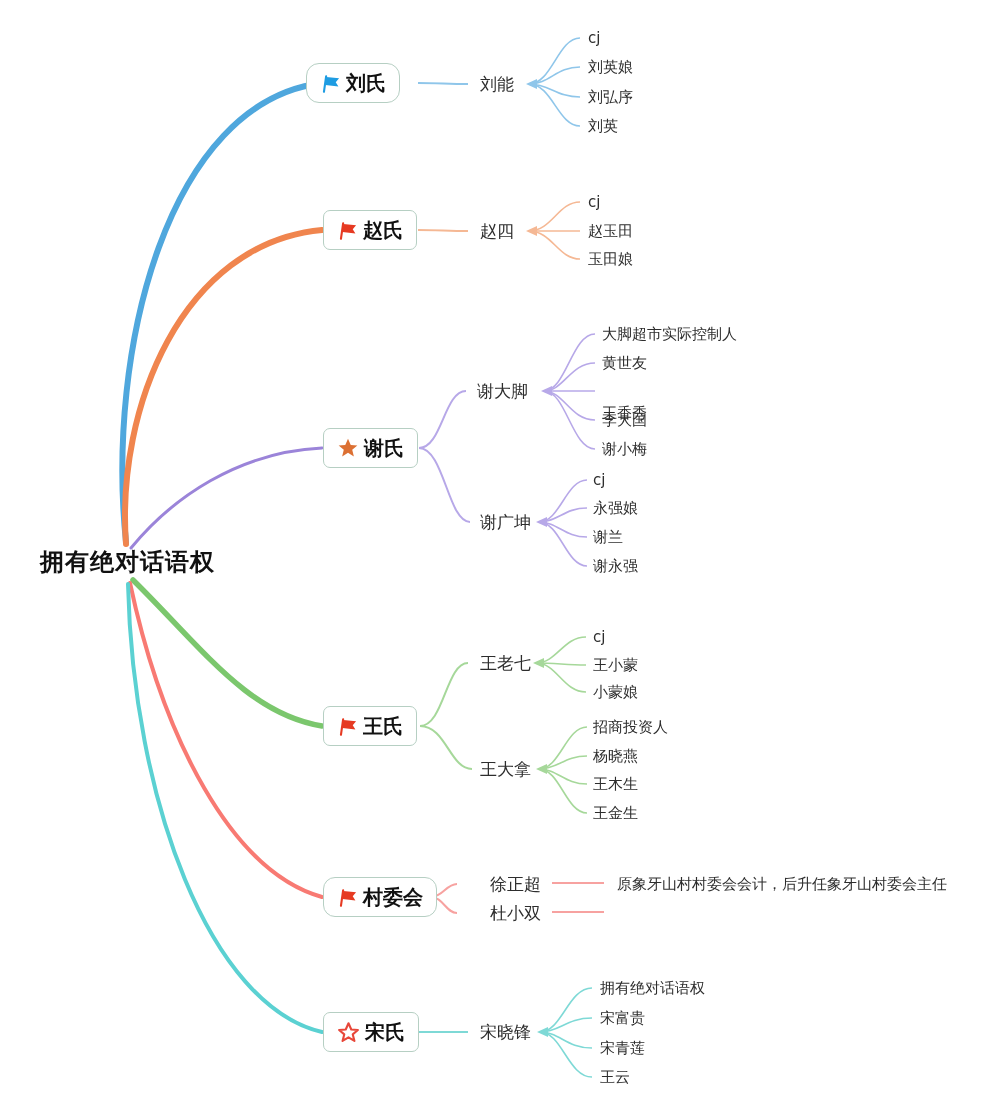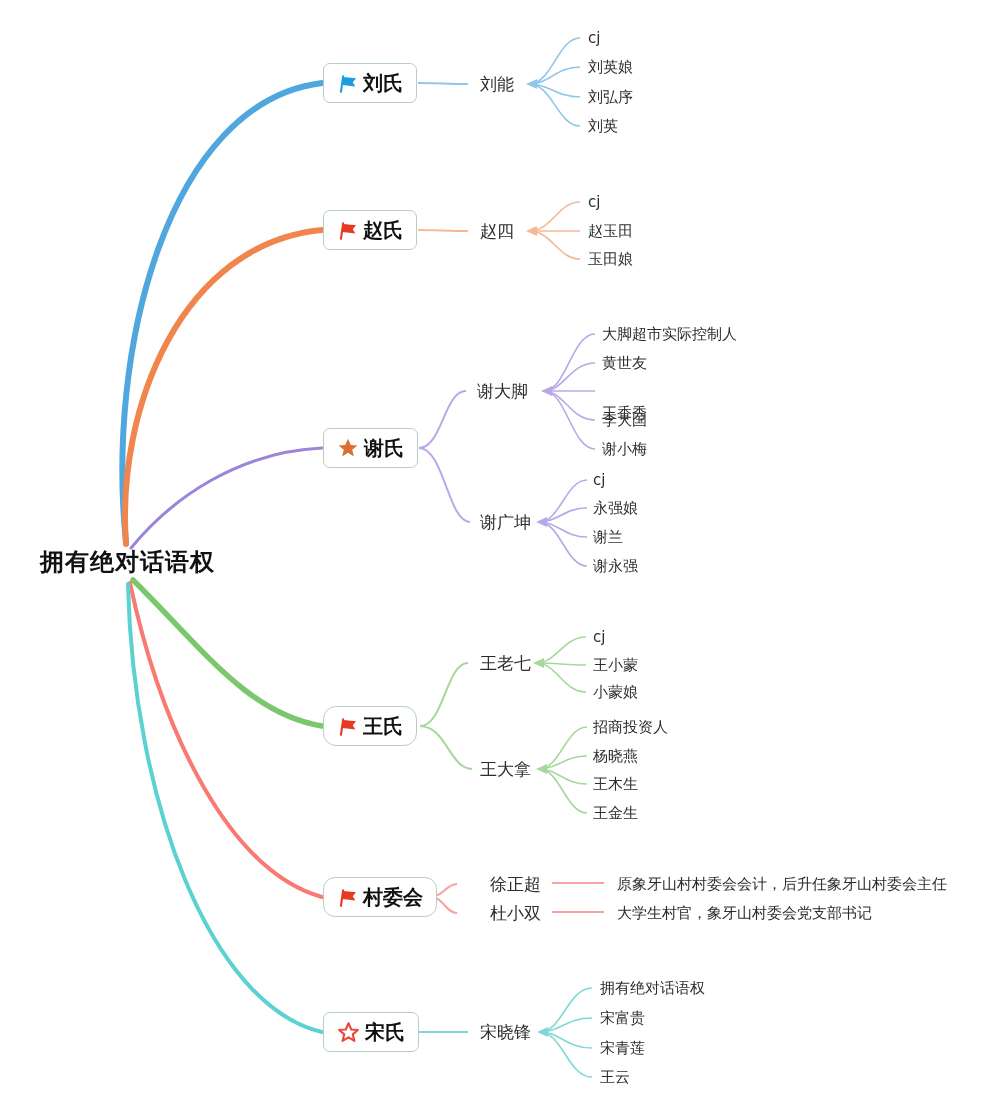--- a/index.html
+++ b/index.html
@@ -108,21 +108,21 @@
       <polygon points="541,391 552,386 552,396" fill="#b7a8e8"></polygon>
       <polygon points="536,522 547,517 547,527" fill="#b7a8e8"></polygon>
       <polygon points="533,663 544,658 544,668" fill="#a6d89a"></polygon>
       <polygon points="536,769 547,764 547,774" fill="#a6d89a"></polygon>
       <polygon points="537,1032 548,1027 548,1037" fill="#7ed9d6"></polygon>
     </g>
   </svg>
 
   <div class="root-title">拥有绝对话语权</div>
 
-  <div class="topic" style="left:323px;top:63px;">
+  <div class="topic" style="left:306px;top:63px;border-radius:13px;">
     <span class="icon">
       <svg width="21" height="21" viewBox="0 0 24 24">
           <path d="M4.5 21.5 L7 3.8" stroke="#1e9ce2" stroke-width="2.4" stroke-linecap="round" fill="none"></path>
           <path d="M7.2 4.6 L21.8 6 L18 10.6 L21 15.4 L6.2 13.8 Z" fill="#1e9ce2"></path>
         </svg>
     </span>
     <span>刘氏</span>
   </div>
   <div class="n2" style="left:480px;top:84px;">刘能</div>
   <div class="n3" style="left:588px;top:38px;">cj</div>
@@ -157,21 +157,21 @@
   <div class="n3" style="left:602px;top:363px;">黄世友</div>
   <div class="n3" style="left:602px;top:391px;margin-top:22px;">王香秀</div>
   <div class="n3" style="left:602px;top:420px;">李大国</div>
   <div class="n3" style="left:602px;top:449px;">谢小梅</div>
   <div class="n2" style="left:480px;top:522px;">谢广坤</div>
   <div class="n3" style="left:593px;top:480px;">cj</div>
   <div class="n3" style="left:593px;top:508px;">永强娘</div>
   <div class="n3" style="left:593px;top:537px;">谢兰</div>
   <div class="n3" style="left:593px;top:566px;">谢永强</div>
 
-  <div class="topic" style="left:323px;top:706px;border-radius:13px;">
+  <div class="topic" style="left:323px;top:706px;">
     <span class="icon">
       <svg width="21" height="21" viewBox="0 0 24 24">
           <path d="M4.5 21.5 L7 3.8" stroke="#e63a22" stroke-width="2.4" stroke-linecap="round" fill="none"></path>
           <path d="M7.2 4.6 L21.8 6 L18 10.6 L21 15.4 L6.2 13.8 Z" fill="#e63a22"></path>
         </svg>
     </span>
     <span>王氏</span>
   </div>
   <div class="n2" style="left:480px;top:663px;">王老七</div>
   <div class="n3" style="left:593px;top:637px;">cj</div>
@@ -188,21 +188,20 @@
       <svg width="21" height="21" viewBox="0 0 24 24">
           <path d="M4.5 21.5 L7 3.8" stroke="#e63a22" stroke-width="2.4" stroke-linecap="round" fill="none"></path>
           <path d="M7.2 4.6 L21.8 6 L18 10.6 L21 15.4 L6.2 13.8 Z" fill="#e63a22"></path>
         </svg>
     </span>
     <span>村委会</span>
   </div>
   <div class="n2" style="left:490px;top:884px;">徐正超</div>
   <div class="n3" style="left:617px;top:884px;">原象牙山村村委会会计，后升任象牙山村委会主任</div>
   <div class="n2" style="left:490px;top:913px;">杜小双</div>
-  <div class="n3" style="left:617px;top:913px;">大学生村官，象牙山村委会党支部书记</div>
 
   <div class="topic" style="left:323px;top:1012px;">
     <span class="icon">
       <svg width="23" height="23" viewBox="0 0 24 24">
           <polygon points="12,2.4 14.9,8.9 21.8,9.4 16.4,13.9 18.2,20.8 12,17 5.8,20.8 7.6,13.9 2.2,9.4 9.1,8.9" fill="#ffffff" stroke="#e8473a" stroke-width="2.2" stroke-linejoin="round"></polygon>
         </svg>
     </span>
     <span>宋氏</span>
   </div>
   <div class="n2" style="left:480px;top:1032px;">宋晓锋</div>

